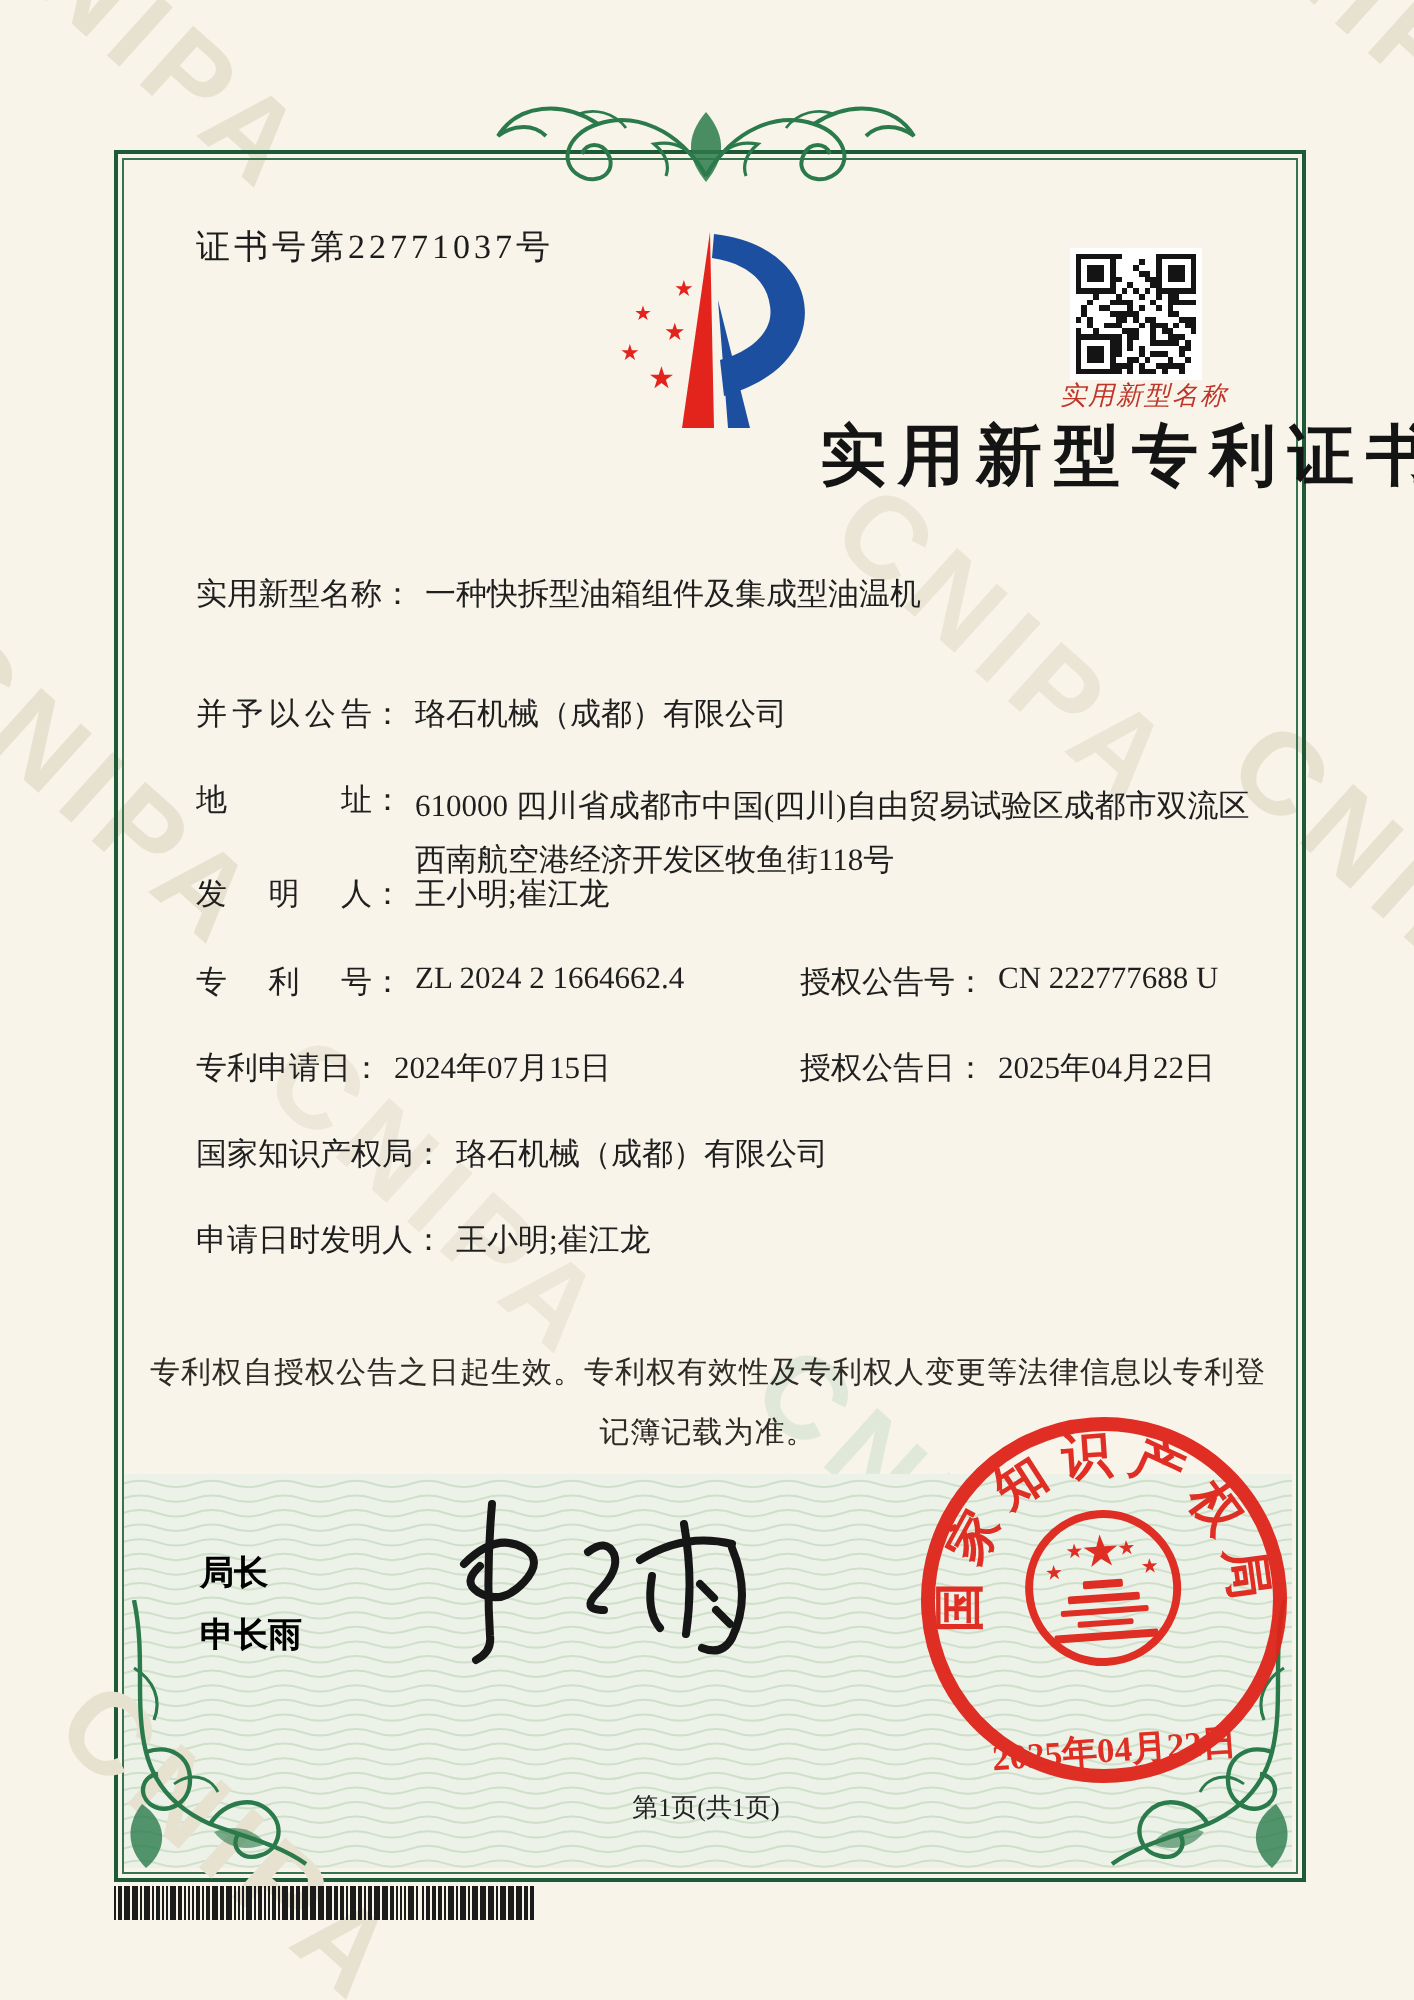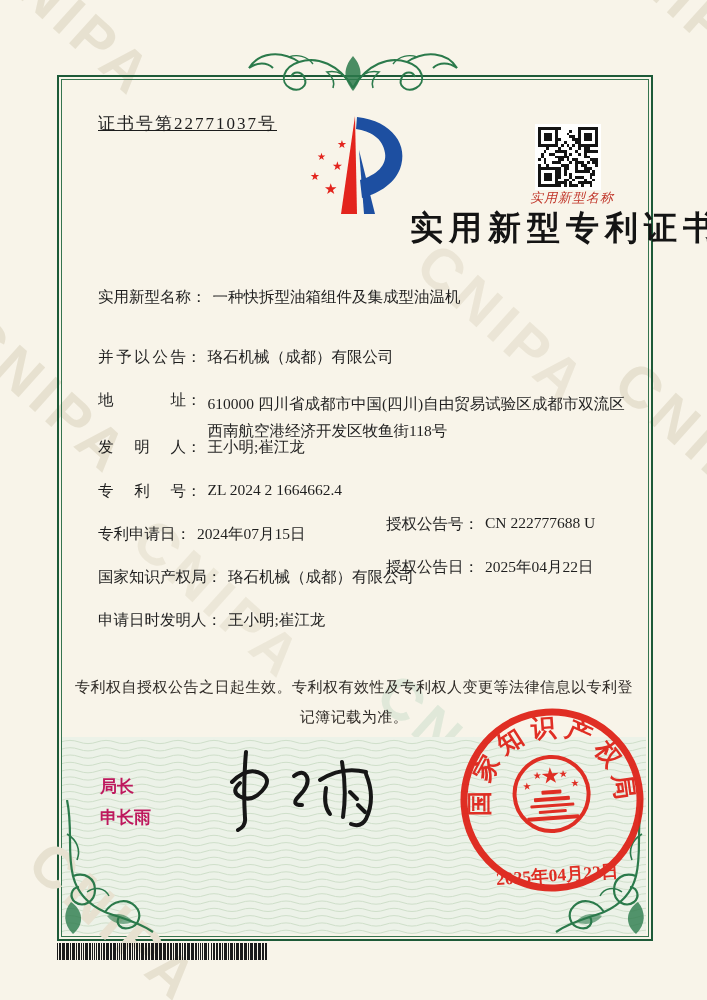--- a/index.html
+++ b/index.html
@@ -20,21 +20,21 @@
 
   
   .waves{position:absolute;left:61px;top:737px;z-index:2;}
 
   .ornament-top{position:absolute;left:243px;top:44px;z-index:4;}
   .corner{position:absolute;z-index:4;}
   .corner.left{left:61px;top:800px;}
   .corner.right{left:548px;top:800px;transform:scaleX(-1);}
 
   .certno{position:absolute;left:98px;top:112px;font-size:17px;letter-spacing:2px;
-          color:#1c1c1c;z-index:5;text-decoration:underline;}
+          color:#1c1c1c;z-index:5;}
 
   .logo{position:absolute;left:303px;top:112px;z-index:5;}
 
   .qr{position:absolute;left:535px;top:124px;z-index:5;}
   .qr-caption{position:absolute;left:512px;top:189px;width:120px;text-align:center;
       font-size:13px;color:#c03529;font-style:italic;letter-spacing:1px;z-index:5;}
 
   .title{position:absolute;left:57px;top:206px;width:665px;text-align:right;
          font-size:33px;font-weight:bold;letter-spacing:6px;color:#141414;z-index:5;}
 
@@ -43,26 +43,26 @@
   .cell{position:absolute;top:0;white-space:nowrap;}
   .lbl{display:inline-block;width:88px;text-align:justify;text-align-last:justify;
        vertical-align:top;}
   .lbl.auto{width:auto;text-align-last:auto;}
   .colon{display:inline-block;margin-right:6px;}
   .val{display:inline-block;vertical-align:top;}
   .val.wrap{white-space:normal;width:430px;line-height:27px;}
   .r-name{top:287px;}  .r-patentee{top:347px;}  .r-address{top:390px;}
   .r-inventor{top:437px;} .r-nums{top:481px;} .r-dates{top:524px;}
   .r-app{top:567px;} .r-inv2{top:610px;}
-  .cell.right{left:288px;margin-top:33px;}
+  .cell.right{left:302px;}
 
   .statement{position:absolute;left:73px;top:672px;width:562px;text-align:center;
       font-size:15px;line-height:30px;color:#2e2a26;z-index:5;letter-spacing:.5px;}
 
-  .signer{position:absolute;left:100px;z-index:6;font-size:17px;font-weight:600;color:#be185d;}
+  .signer{position:absolute;left:100px;z-index:6;font-size:17px;font-weight:600;color:#000000;}
   .signer.t1{top:775px;} .signer.t2{top:806px;}
   .sig{position:absolute;left:202px;top:748px;z-index:6;}
 
   .seal{position:absolute;left:450px;top:698px;z-index:7;transform:rotate(-4deg);opacity:.95;}
 
   .footer{position:absolute;left:57px;top:895px;width:592px;text-align:center;
           font-size:13px;color:#222;z-index:6;}
 
   .barcode{position:absolute;left:57px;top:943px;width:214px;height:17px;z-index:5;
            font-size:0;white-space:nowrap;}
@@ -383,16 +383,17 @@
       <text x="126" y="90" font-size="10" text-anchor="middle" font-family="'DejaVu Sans',sans-serif">★</text>
       <rect x="92" y="92" width="20" height="4" rx="1"></rect>
       <rect x="84" y="99" width="36" height="4" rx="1"></rect>
       <rect x="80" y="106" width="44" height="3" rx="1"></rect>
       <rect x="88" y="112" width="28" height="3" rx="1"></rect>
       <rect x="76" y="118" width="52" height="4" rx="1"></rect>
     </g>
     <text x="102" y="183" fill="#df241a" font-size="17.5" font-weight="bold" text-anchor="middle" font-family="'Liberation Serif','DejaVu Serif',serif">2025年04月22日</text>
   </svg>
 
+  <div class="footer">第1页(共1页)</div>
 
   <div id="barcode" class="barcode"><span style="width: 1px; margin-right: 1px;"></span><span style="width: 2px; margin-right: 1px;"></span><span style="width: 3px; margin-right: 1px;"></span><span style="width: 3px; margin-right: 1px;"></span><span style="width: 1px; margin-right: 1px;"></span><span style="width: 3px; margin-right: 1px;"></span><span style="width: 1px; margin-right: 1px;"></span><span style="width: 2px; margin-right: 1px;"></span><span style="width: 1px; margin-right: 1px;"></span><span style="width: 1px; margin-right: 1px;"></span><span style="width: 3px; margin-right: 1px;"></span><span style="width: 2px; margin-right: 1px;"></span><span style="width: 1px; margin-right: 1px;"></span><span style="width: 1px; margin-right: 1px;"></span><span style="width: 1px; margin-right: 1px;"></span><span style="width: 2px; margin-right: 1px;"></span><span style="width: 1px; margin-right: 1px;"></span><span style="width: 2px; margin-right: 1px;"></span><span style="width: 3px; margin-right: 1px;"></span><span style="width: 2px; margin-right: 1px;"></span><span style="width: 3px; margin-right: 1px;"></span><span style="width: 1px; margin-right: 1px;"></span><span style="width: 1px; margin-right: 1px;"></span><span style="width: 1px; margin-right: 1px;"></span><span style="width: 3px; margin-right: 1px;"></span><span style="width: 1px; margin-right: 1px;"></span><span style="width: 2px; margin-right: 1px;"></span><span style="width: 1px; margin-right: 1px;"></span><span style="width: 1px; margin-right: 1px;"></span><span style="width: 2px; margin-right: 1px;"></span><span style="width: 1px; margin-right: 1px;"></span><span style="width: 3px; margin-right: 1px;"></span><span style="width: 2px; margin-right: 1px;"></span><span style="width: 2px; margin-right: 1px;"></span><span style="width: 3px; margin-right: 1px;"></span><span style="width: 3px; margin-right: 1px;"></span><span style="width: 3px; margin-right: 1px;"></span><span style="width: 3px; margin-right: 1px;"></span><span style="width: 2px; margin-right: 1px;"></span><span style="width: 2px; margin-right: 1px;"></span><span style="width: 1px; margin-right: 1px;"></span><span style="width: 3px; margin-right: 1px;"></span><span style="width: 2px; margin-right: 1px;"></span><span style="width: 1px; margin-right: 1px;"></span><span style="width: 2px; margin-right: 1px;"></span><span style="width: 3px; margin-right: 1px;"></span><span style="width: 3px; margin-right: 1px;"></span><span style="width: 2px; margin-right: 1px;"></span><span style="width: 1px; margin-right: 1px;"></span><span style="width: 1px; margin-right: 1px;"></span><span style="width: 1px; margin-right: 1px;"></span><span style="width: 3px; margin-right: 1px;"></span><span style="width: 1px; margin-right: 2px;"></span><span style="width: 1px; margin-right: 1px;"></span><span style="width: 2px; margin-right: 1px;"></span><span style="width: 2px; margin-right: 1px;"></span><span style="width: 2px; margin-right: 1px;"></span><span style="width: 1px; margin-right: 1px;"></span><span style="width: 3px; margin-right: 1px;"></span><span style="width: 1px; margin-right: 1px;"></span><span style="width: 3px; margin-right: 1px;"></span><span style="width: 1px; margin-right: 1px;"></span><span style="width: 3px; margin-right: 1px;"></span><span style="width: 3px; margin-right: 1px;"></span><span style="width: 3px; margin-right: 1px;"></span><span style="width: 1px; margin-right: 1px;"></span><span style="width: 3px; margin-right: 1px;"></span><span style="width: 3px; margin-right: 1px;"></span><span style="width: 3px; margin-right: 1px;"></span><span style="width: 2px; margin-right: 1px;"></span><span style="width: 2px; margin-right: 1px;"></span></div>
 
 </div>
 
 </body></html>

